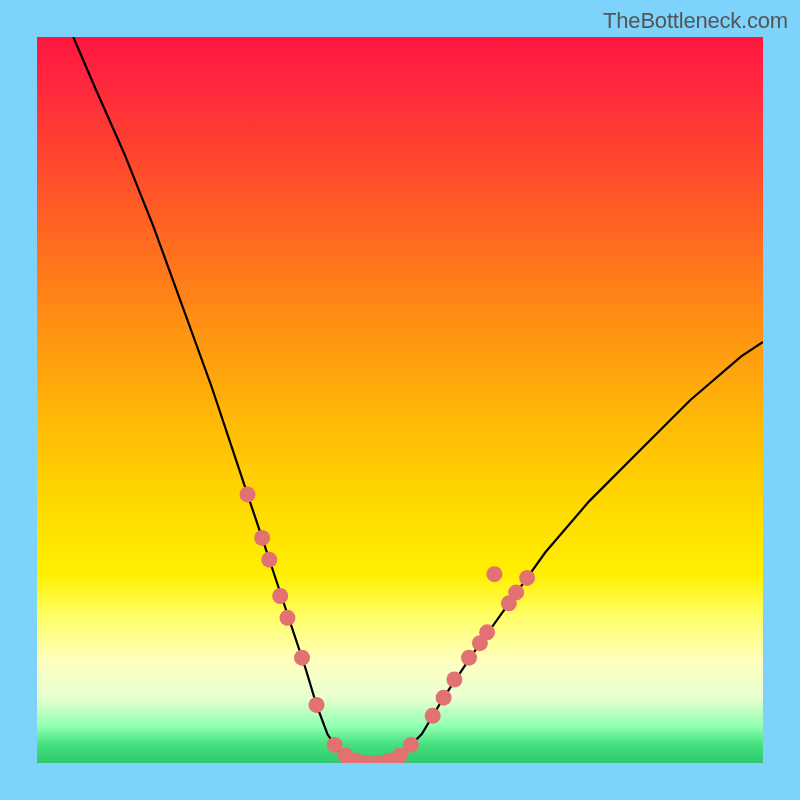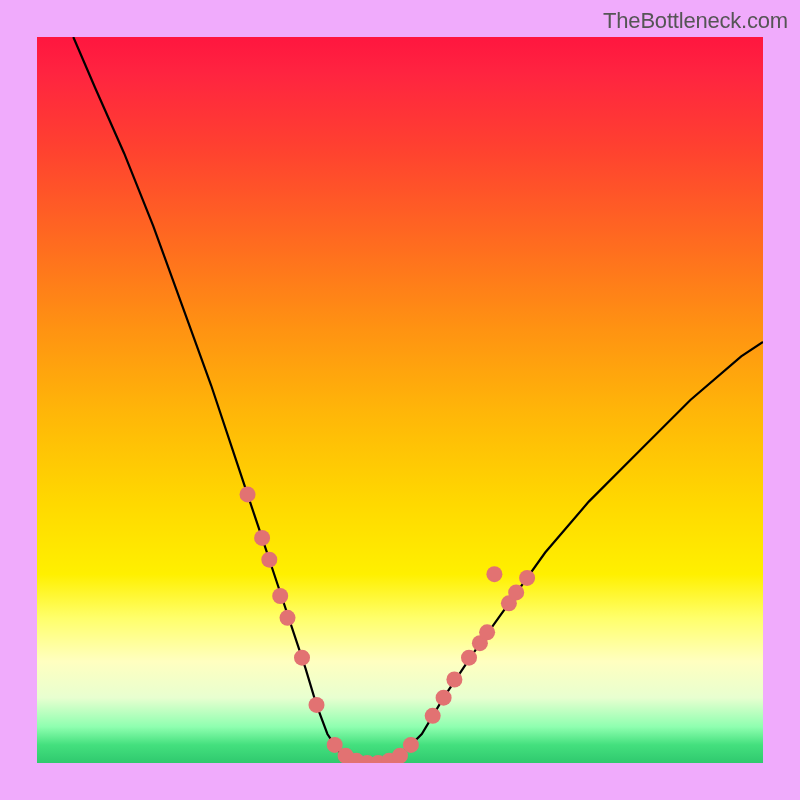--- a/index.html
+++ b/index.html
@@ -6,21 +6,21 @@
     margin: 0;
     padding: 0;
     width: 800px;
     height: 800px;
     overflow: hidden;
     font-family: Arial, Helvetica, sans-serif;
   }
   .root {
     width: 800px;
     height: 800px;
-    background: #f0abfc;
+    background: #7dd3fc;
     position: relative;
   }
   .plot-area {
     position: absolute;
     left: 37px;
     top: 37px;
     width: 726px;
     height: 726px;
     overflow: hidden;
   }

